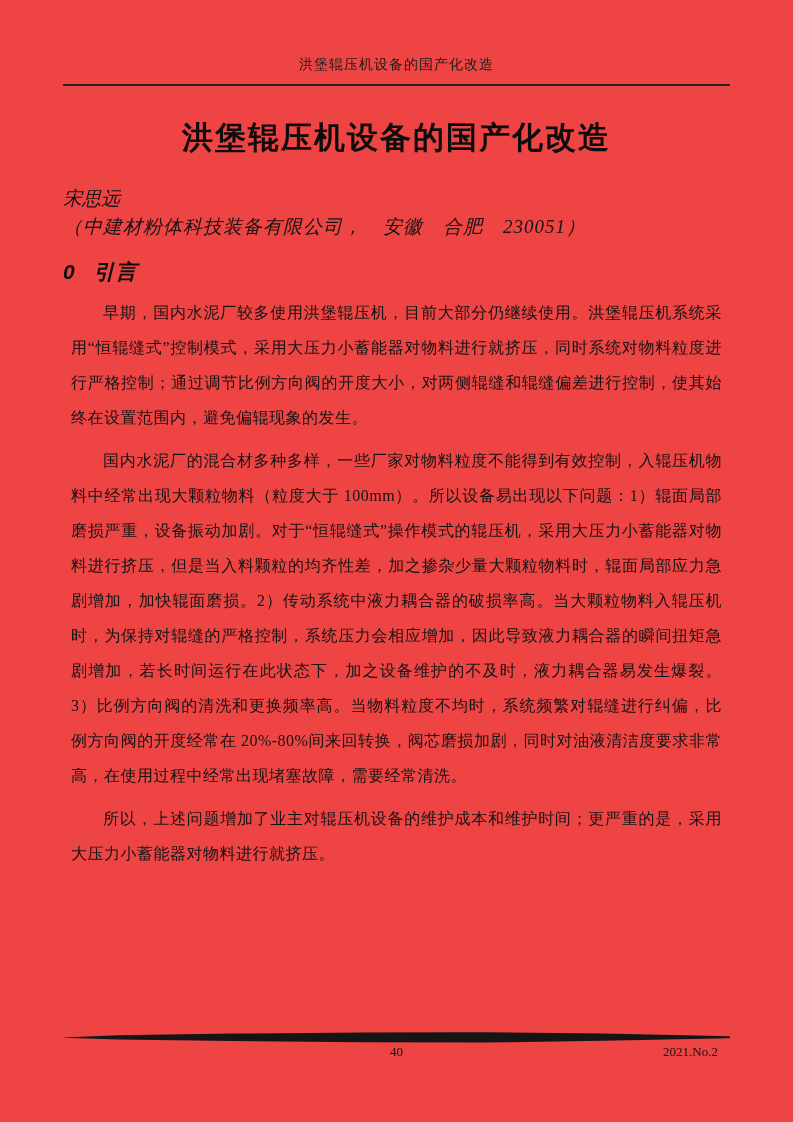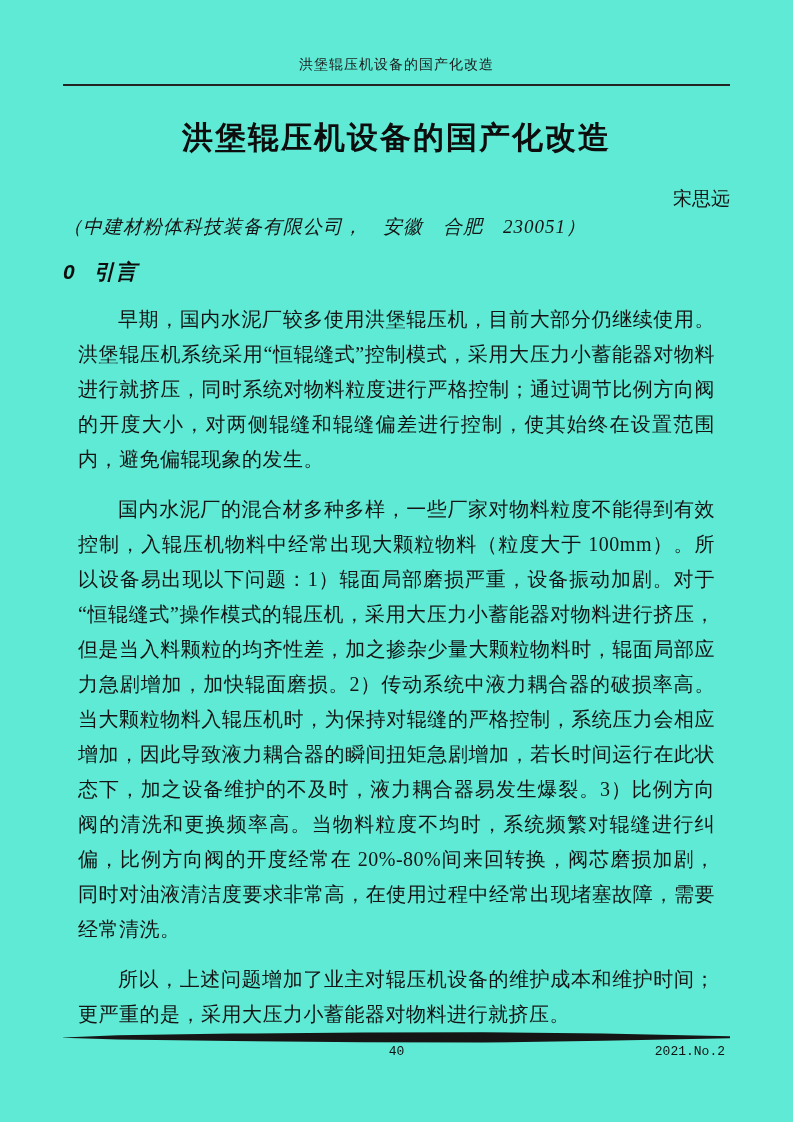--- a/index.html
+++ b/index.html
@@ -5,21 +5,21 @@
   html, body {
     margin: 0;
     padding: 0;
     background: #ffffff;
   }
   .page {
     position: relative;
     width: 793px;
     height: 1122px;
     margin: 0 auto;
-    background: #5eead4;
+    background: #ef4444;
     color: #141414;
     box-sizing: border-box;
     padding: 55px 63px 0 63px;
     overflow: hidden;
     font-family: "Liberation Serif", "DejaVu Serif", serif;
   }
   
   .running-title {
     text-align: center;
     font-size: 14px;
@@ -36,24 +36,25 @@
     font-family: "Liberation Sans", "DejaVu Sans", sans-serif;
     font-weight: 700;
     font-size: 31px;
     line-height: 44px;
     letter-spacing: 2px;
     text-align: center;
     margin: 30px 0 0 0;
     color: #0d0d0d;
   }
   .article-author {
-    text-align: right;
+    text-align: left;
     font-size: 19px;
     line-height: 26px;
     margin-top: 26px;
+    font-style: italic;
   }
   .article-affiliation {
     font-size: 19px;
     line-height: 26px;
     margin-top: 2px;
     font-style: italic;
     letter-spacing: 1px;
   }
   
   .sec-h {
@@ -64,23 +65,23 @@
     margin: 17px 0 7px 0;
     color: #0d0d0d;
     letter-spacing: 1px;
     font-style: italic;
   }
   .sec-num {
     display: inline-block;
     margin-right: 0.85em;
   }
   .body-p {
-    font-size: 20px;
+    font-size: 16px;
     line-height: 35px;
-    margin: 15px;
+    margin: 8px;
     text-align: justify;
     text-justify: inter-ideograph;
     text-indent: 2em;
     letter-spacing: 0.5px;
   }
   
   .page-footer {
     position: absolute;
     left: 63px;
     right: 63px;
@@ -88,33 +89,33 @@
   }
   .footer-bar {
     display: block;
     width: 100%;
     height: 11px;
   }
   .footer-row {
     position: relative;
     height: 18px;
     margin-top: 1px;
-    font-family: Liberation Mono, monospace;
+    font-family: Liberation Serif, serif;
     font-size: 13px;
     color: #111;
   }
   .footer-page-number {
     position: absolute;
     left: 0;
     right: 0;
     text-align: center;
   }
   .footer-issue {
     position: absolute;
-    right: 5px;
+    right: 12px;
     top: 0;
   }
 </style>
 </head>
 <body>
 
 <div class="page">
 
   <div class="running-header">
     <div class="running-title">洪堡辊压机设备的国产化改造</div>

